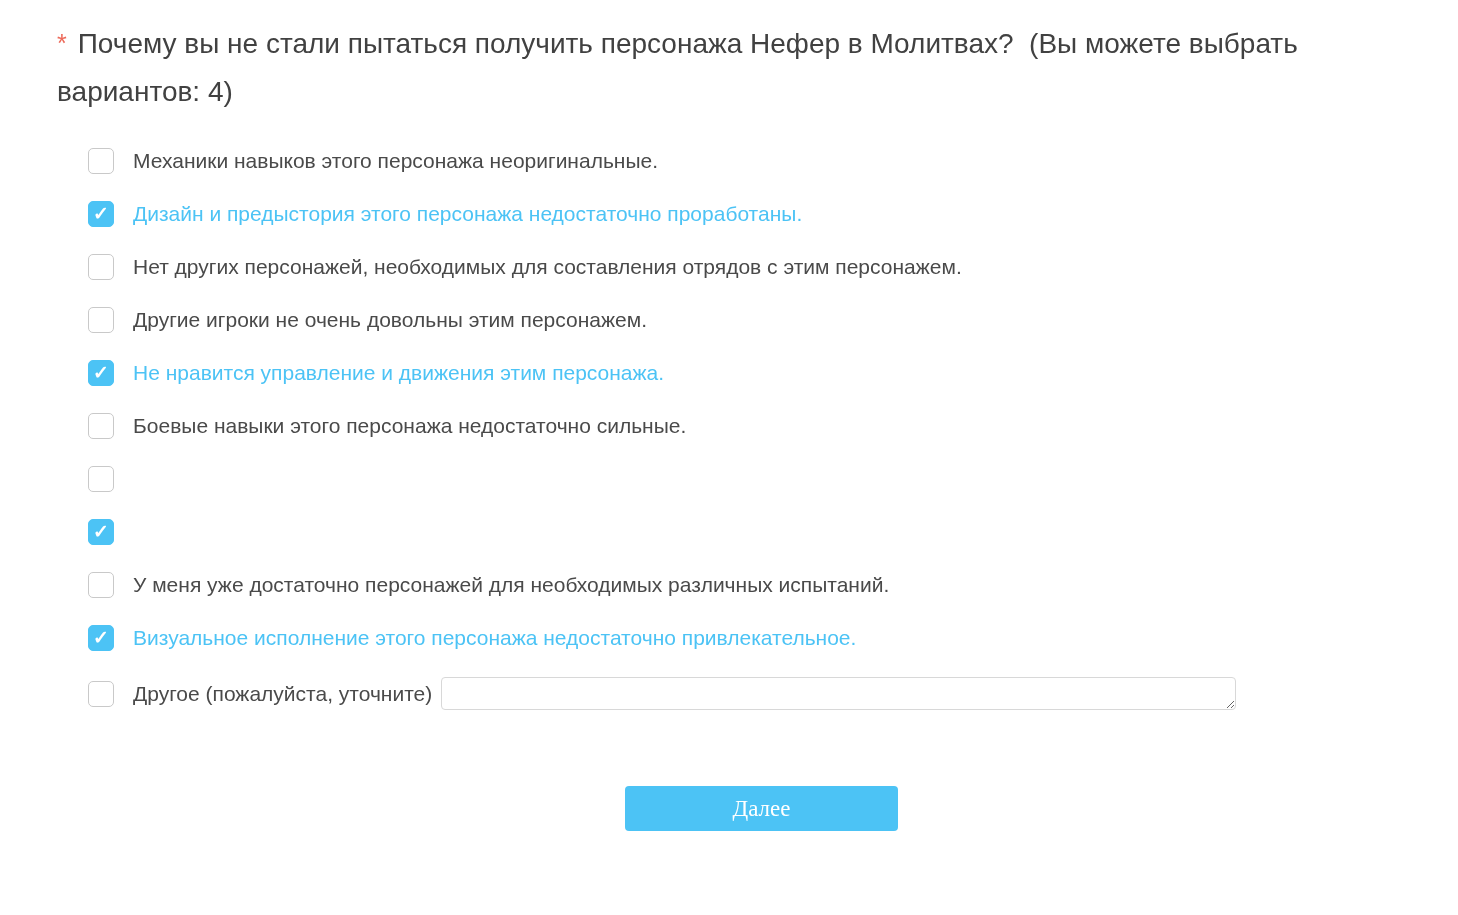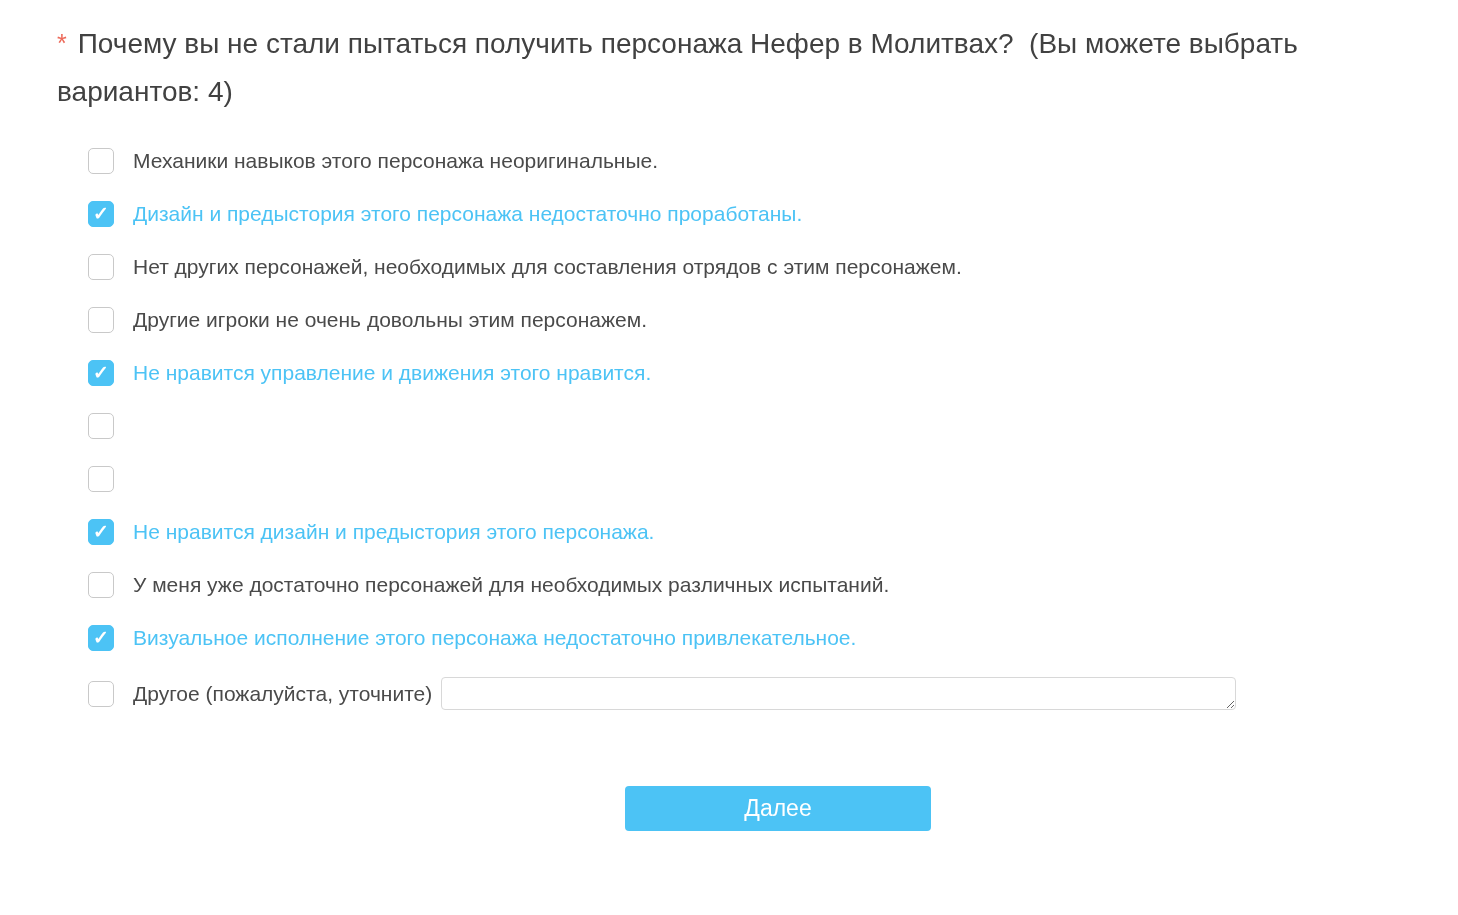--- a/index.html
+++ b/index.html
@@ -88,27 +88,27 @@
     resize: both;
     font-family: "Liberation Sans", sans-serif;
     font-size: 18px;
     padding: 4px 8px;
     outline: none;
   }
   .button-row {
     margin: 76px 0 0 625px;
   }
   .next-button {
-    width: 306px;
+    width: 273px;
     height: 45px;
     background: var(--accent);
     color: var(--button_text);
     border: none;
     border-radius: 4px;
-    font-family: Liberation Sans, sans-serif;
+    font-family: Liberation Serif, serif;
     font-size: 23px;
     cursor: pointer;
   }
 </style>
 </head>
 <body>
 
 <div class="page">
 
   <div class="question"><span class="required-mark">*</span><span>Почему вы не стали пытаться получить персонажа Нефер в Молитвах?  (Вы можете выбрать вариантов: 4)</span></div>
@@ -143,43 +143,43 @@
           <span class="checkmark"></span>
         </span>
       <span class="option-label">Другие игроки не очень довольны этим персонажем.</span>
 
     </div>
 
     <div class="option-row checked">
       <span class="checkbox">
           <span class="checkmark">✓</span>
         </span>
-      <span class="option-label">Не нравится управление и движения этого нравится.</span>
-
-    </div>
-
-    <div class="option-row">
-      <span class="checkbox">
-          <span class="checkmark"></span>
-        </span>
-
-    </div>
-
-    <div class="option-row">
-      <span class="checkbox">
-          <span class="checkmark"></span>
-        </span>
-
-    </div>
-
-    <div class="option-row checked">
-      <span class="checkbox">
-          <span class="checkmark">✓</span>
-        </span>
-      <span class="option-label">Не нравится дизайн и предыстория этого персонажа.</span>
+      <span class="option-label">Не нравится управление и движения этим персонажа.</span>
+
+    </div>
+
+    <div class="option-row">
+      <span class="checkbox">
+          <span class="checkmark"></span>
+        </span>
+      <span class="option-label">Боевые навыки этого персонажа недостаточно сильные.</span>
+
+    </div>
+
+    <div class="option-row">
+      <span class="checkbox">
+          <span class="checkmark"></span>
+        </span>
+
+    </div>
+
+    <div class="option-row checked">
+      <span class="checkbox">
+          <span class="checkmark">✓</span>
+        </span>
 
     </div>
 
 
     <div class="option-row">
       <span class="checkbox">
           <span class="checkmark"></span>
         </span>
       <span class="option-label">У меня уже достаточно персонажей для необходимых различных испытаний.</span>
 

